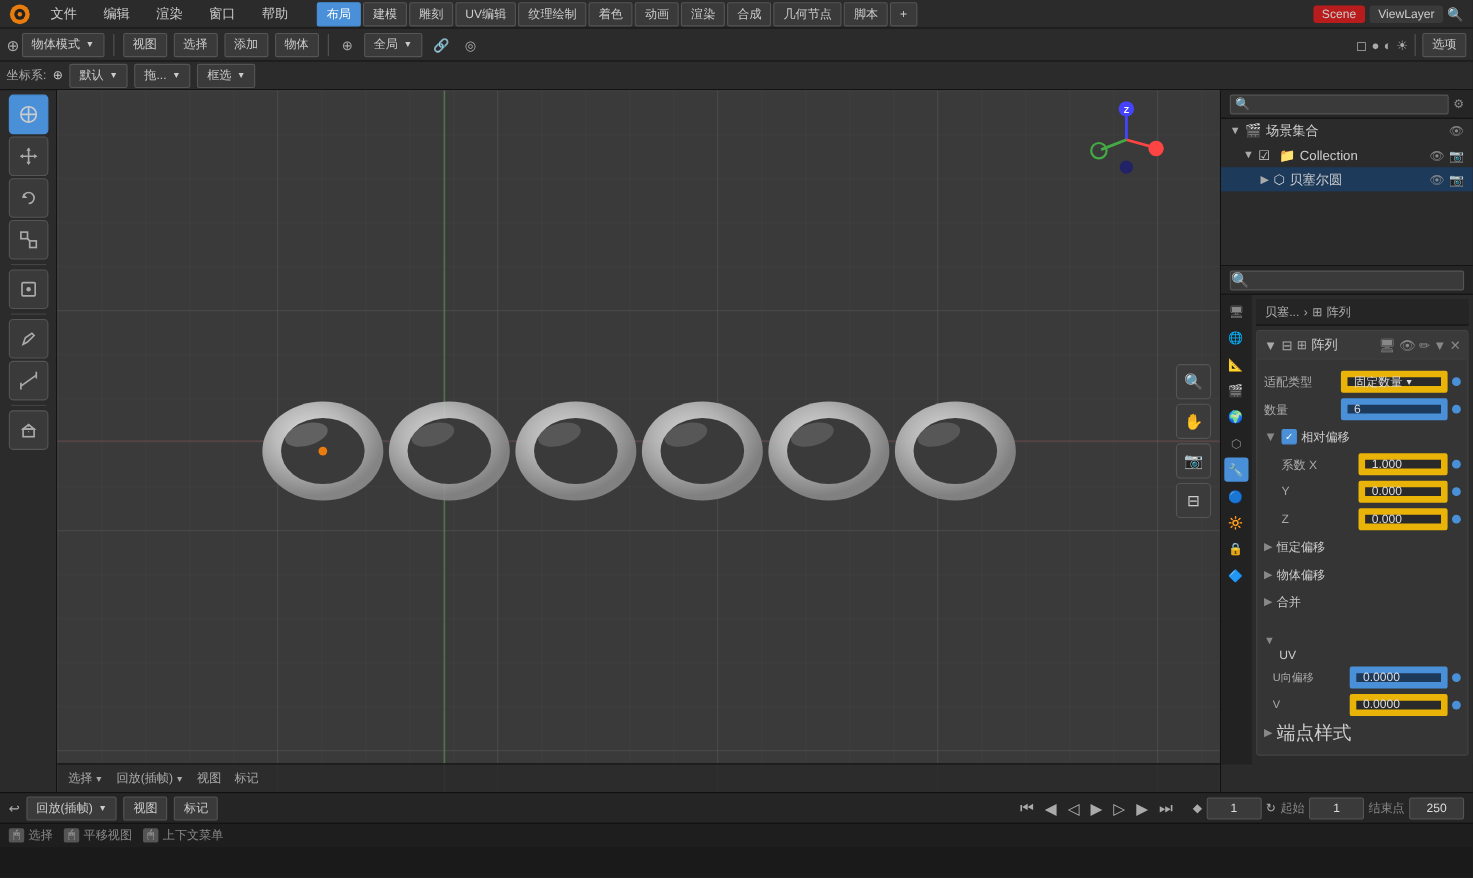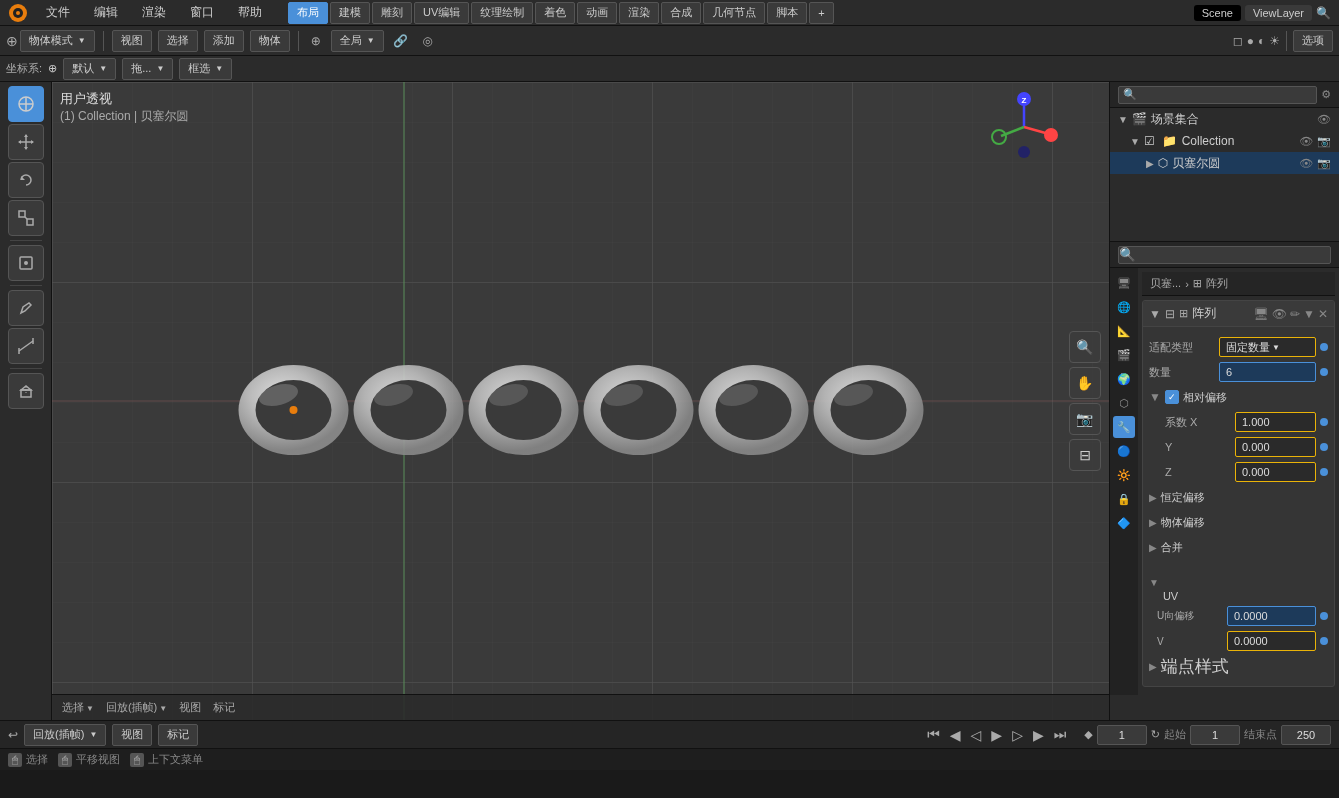--- a/index.html
+++ b/index.html
@@ -311,21 +311,21 @@
     .prop-label {
       width: 70px;
       font-size: 11px;
       color: #aaa;
       flex-shrink: 0;
     }
     .prop-field {
       flex: 1;
       height: 20px;
       background: #2a2a2a;
-      border: 1px solid #eab308;
+      border: 6px solid #eab308;
       border-radius: 2px;
       display: flex;
       align-items: center;
       padding: 0 6px;
       font-size: 11px;
       color: #ddd;
       cursor: pointer;
       position: relative;
     }
     .prop-field-blue {
@@ -491,21 +491,21 @@
     <div class="toolbar-btn">着色</div>
     <div class="toolbar-btn">动画</div>
     <div class="toolbar-btn">渲染</div>
     <div class="toolbar-btn">合成</div>
     <div class="toolbar-btn">几何节点</div>
     <div class="toolbar-btn">脚本</div>
     <div class="toolbar-btn">+</div>
   </div>
 
   <div style="margin-left:auto;display:flex;gap:4px;align-items:center;">
-    <div style="background:#000000;padding:2px 8px;border-radius:3px;font-size:11px;">Scene</div>
+    <div style="background:#b91c1c;padding:2px 8px;border-radius:3px;font-size:11px;">Scene</div>
     <div style="background:#3a3a3a;padding:2px 8px;border-radius:3px;font-size:11px;">ViewLayer</div>
     <div style="color:#aaa;cursor:pointer;">🔍</div>
   </div>
 </div>
 
 <div id="toolbar2">
 
   <div style="display:flex;align-items:center;gap:2px;">
     <div style="color:#aaa;font-size:14px;">⊕</div>
     <div class="toolbar-btn">
@@ -633,24 +633,20 @@
         </pattern>
       </defs>
       <rect width="100%" height="100%" fill="#3a3a3a"></rect>
       <rect width="100%" height="100%" fill="url(#largeGrid)"></rect>
 
       <line x1="352" y1="0" x2="352" y2="100%" stroke="#5a8a5a" stroke-width="1.5" opacity="0.7"></line>
 
       <line x1="0" y1="50%" x2="100%" y2="50%" stroke="#8a5a5a" stroke-width="1" opacity="0.5"></line>
     </svg>
 
-    <div id="viewport-info">
-      <div class="view-name">用户透视</div>
-      <div>(1) Collection | 贝塞尔圆</div>
-    </div>
 
     <div id="gizmo">
       <svg width="70" height="70" viewBox="0 0 70 70">
 
         <line x1="35" y1="35" x2="35" y2="8" stroke="#4444ff" stroke-width="2.5"></line>
         <circle cx="35" cy="7" r="7" fill="#4444ff"></circle>
         <text x="35" y="11" text-anchor="middle" fill="white" font-size="8" font-weight="bold">Z</text>
 
         <line x1="35" y1="35" x2="60" y2="42" stroke="#ff4444" stroke-width="2.5"></line>
         <circle cx="62" cy="43" r="7" fill="#ff4444"></circle>

